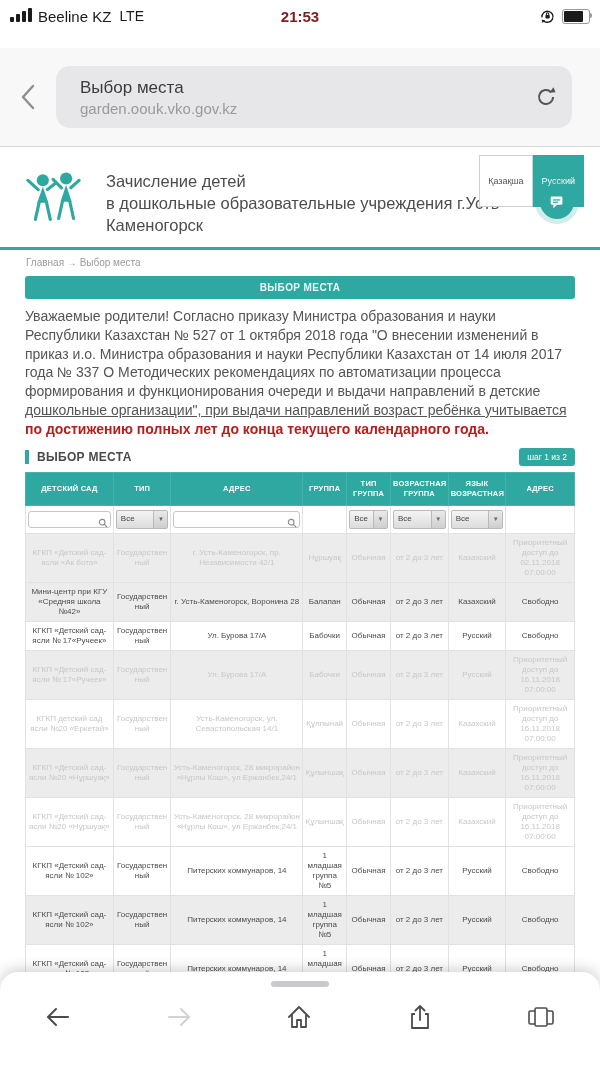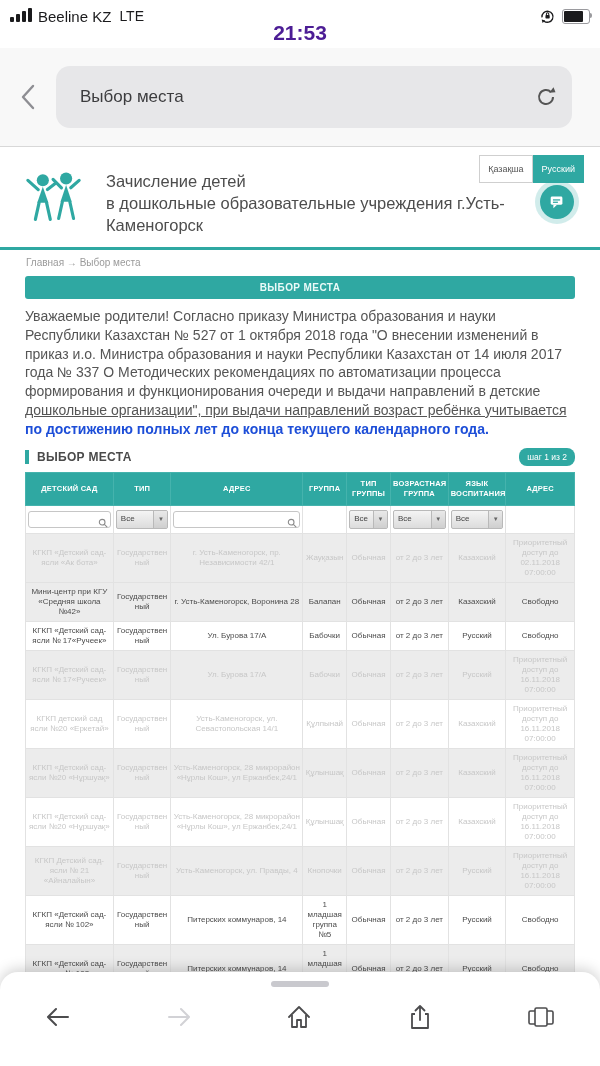--- a/index.html
+++ b/index.html
@@ -8,21 +8,21 @@
   .screen{position:relative;width:600px;height:1066px;overflow:hidden;background:#fff;}
 
   
   .status-bar{height:32px;background:#fff;display:flex;align-items:flex-start;padding:8px 10px;position:relative;}
   .sig{display:flex;align-items:flex-end;gap:2px;margin-right:6px;}
   .sig i{display:block;width:4px;background:#1b1b1d;border-radius:1px;}
   .sig i:nth-child(1){height:5px;}.sig i:nth-child(2){height:8px;}
   .sig i:nth-child(3){height:11px;}.sig i:nth-child(4){height:14px;}
   .carrier{font-size:15px;color:#1b1b1d;margin-right:8px;}
   .network{font-size:14px;color:#1b1b1d;}
-  .sb-time{position:absolute;left:0;right:0;text-align:center;font-size:21px;font-weight:bold;color:#4c1d95;margin-top:13px;}
+  .sb-time{position:absolute;left:0;right:0;text-align:center;font-size:15px;font-weight:bold;color:#7f1d1d;}
   .sb-right{margin-left:auto;display:flex;align-items:center;gap:6px;z-index:2;}
   .battery{position:relative;width:26px;height:13px;border:1px solid #9a9a9e;border-radius:3px;}
   .battery .fill{position:absolute;left:1px;top:1px;bottom:1px;width:19px;background:#1b1b1d;border-radius:1px;}
   .battery .tip{position:absolute;right:-3px;top:3px;width:2px;height:5px;background:#9a9a9e;border-radius:0 2px 2px 0;}
 
   
   .browser-bar{height:98px;background:#f8f8f8;border-bottom:1px solid #d8d8d8;display:flex;align-items:center;}
   .nav-back{width:56px;display:flex;justify-content:center;align-items:center;}
   .url-pill{flex:1;margin-right:28px;background:#e7e7e9;border-radius:14px;height:62px;
             display:flex;align-items:center;padding:0 14px 0 24px;}
@@ -30,44 +30,44 @@
   .url-title{font-size:17px;color:#3c3c3e;}
   .url-host{font-size:15px;color:#9a9a9e;margin-top:2px;}
 
   
   .page{background:#fff;}
   .site-header{position:relative;padding:10px 14px 8px 26px;min-height:82px;}
   .server-badge{position:absolute;left:50%;transform:translateX(-50%);top:8px;
                 background:#f9e7a3;color:#6e5a17;font-weight:bold;font-size:9px;
                 padding:3px 8px;white-space:nowrap;}
   .lang-box{position:absolute;right:16px;top:8px;display:flex;}
-  .lang-btn{font-size:9px;padding:8px 8px;border:1px solid #cfcfcf;background:#fff;color:#555;}
+  .lang-btn{font-size:9px;padding:20px 8px;border:1px solid #cfcfcf;background:#fff;color:#555;}
   .lang-btn.active{background:#2fa8a2;border-color:#2fa8a2;color:#fff;}
   .logo-row{display:flex;align-items:flex-start;margin-top:14px;gap:12px;}
   .site-title{margin-left:12px;font-size:16.5px;color:#4d4d4d;line-height:1.32;max-width:420px;}
   .chat-fab{position:absolute;right:26px;top:38px;width:34px;height:34px;border-radius:50%;
             background:#2fa8a2;display:flex;align-items:center;justify-content:center;
             box-shadow:0 0 0 5px rgba(47,168,162,0.22);}
   .teal-rule{height:3px;background:#2fa8a2;}
 
   
   .breadcrumb{padding:7px 0 6px 26px;font-size:10px;color:#9a9a9a;}
   .banner{margin:2px 25px 8px 25px;background:#2fa8a2;border-radius:3px;height:23px;
           display:flex;align-items:center;justify-content:center;}
   .banner span{color:#eafaf8;font-size:10px;font-weight:bold;letter-spacing:.4px;}
 
   
   .intro{margin:4px 25px 10px 25px;font-size:14px;line-height:1.34;color:#555;}
   .intro .u{text-decoration:underline;}
-  .intro .b{font-weight:bold;color:#1d4ed8;}
+  .intro .b{font-weight:bold;color:#b91c1c;}
 
   
   .section-head{margin:10px 25px 6px 25px;display:flex;align-items:center;}
   .section-title{border-left:4px solid #2fa8a2;padding-left:8px;font-size:12px;font-weight:bold;color:#4a4a4a;letter-spacing:.3px;}
-  .step-badge{margin-left:auto;background:#2fa8a2;color:#fff;font-size:8.5px;padding:4px 8px;border-radius:8px;}
+  .step-badge{margin-left:auto;background:#2fa8a2;color:#fff;font-size:8.5px;padding:4px 8px;border-radius:3px;}
 
   
   table.places{width:550px;margin:0 25px;border-collapse:collapse;table-layout:fixed;}
   table.places th{background:#2fa8a2;color:#fff;font-size:7.5px;font-weight:bold;
                   padding:6px 2px;text-align:center;line-height:1.3;border:1px solid #45b3ad;letter-spacing:.2px;}
   table.places td{border:1px solid #e2e2e2;text-align:center;vertical-align:middle;
                   font-size:8px;line-height:1.25;padding:4px 2px;word-wrap:break-word;}
   .row-gray td{background:#ececec;}
   .row-white td{background:#fff;}
   .row-disabled td{color:#c7c7c7;}
@@ -120,20 +120,21 @@
 
   <div class="browser-bar">
     <span class="nav-back">
       <svg width="16" height="28" viewBox="0 0 16 28">
         <polyline points="13,3 3,14 13,25" fill="none" stroke="#8e8e93" stroke-width="2.4" stroke-linecap="round" stroke-linejoin="round"></polyline>
       </svg>
     </span>
     <div class="url-pill">
       <div class="url-texts">
         <div class="url-title">Выбор места</div>
+        <div class="url-host">garden.oouk.vko.gov.kz</div>
       </div>
       <svg width="24" height="24" viewBox="0 0 24 24">
         <path d="M19 12a7 7 0 1 1-2-4.9" fill="none" stroke="#555" stroke-width="2"></path>
         <polygon points="15.2,7.8 21.5,7.2 19.5,2.2" fill="#555"></polygon>
       </svg>
     </div>
   </div>
 
   <div class="page">
 
@@ -197,23 +198,23 @@
           <col style="width:10.5%">
           <col style="width:10.5%">
           <col style="width:12.5%">
       </colgroup>
       <thead>
         <tr>
           <th>ДЕТСКИЙ САД</th>
           <th>ТИП</th>
           <th>АДРЕС</th>
           <th>ГРУППА</th>
-          <th>ТИП ГРУППЫ</th>
+          <th>ТИП ГРУППА</th>
           <th>ВОЗРАСТНАЯ ГРУППА</th>
-          <th>ЯЗЫК ВОСПИТАНИЯ</th>
+          <th>ЯЗЫК ВОЗРАСТНАЯ</th>
           <th>АДРЕС</th>
         </tr>
         <tr class="filter-row">
           <td>
             <span class="flt-wrap"><input class="flt-input" style="">
               <svg class="flt-mag" width="10" height="10" viewBox="0 0 12 12">
                 <circle cx="5" cy="5" r="3.4" fill="none" stroke="#8a8a8a" stroke-width="1.3"></circle>
                 <line x1="7.6" y1="7.6" x2="11" y2="11" stroke="#8a8a8a" stroke-width="1.3"></line>
               </svg></span>
           </td>
@@ -250,21 +251,21 @@
             </span>
           </td>
           <td></td>
         </tr>
       </thead>
       <tbody>
           <tr class="row-gray row-disabled">
     <td>КГКП «Детский сад-ясли «Ак бота»</td>
     <td>Государственный</td>
     <td>г. Усть-Каменогорск, пр. Независимости 42/1</td>
-    <td>Жауқазын</td>
+    <td>Нұршуақ</td>
     <td>Обычная</td>
     <td>от 2 до 3 лет</td>
     <td>Казахский</td>
     <td>Приоритетный доступ до 02.11.2018 07:00:00</td>
   </tr>
           <tr class="row-gray row-active">
     <td>Мини-центр при КГУ «Средняя школа №42»</td>
     <td>Государственный</td>
     <td>г. Усть-Каменогорск, Воронина 28</td>
     <td>Балапан</td>
@@ -314,30 +315,20 @@
     <td>Приоритетный доступ до 16.11.2018 07:00:00</td>
   </tr>
           <tr class="row-white row-disabled">
     <td>КГКП «Детский сад-ясли №20 «Нұршуақ»</td>
     <td>Государственный</td>
     <td>Усть-Каменогорск, 28 микрорайон «Нұрлы Кош», ул Ержанбек,24/1</td>
     <td>Құлыншақ</td>
     <td>Обычная</td>
     <td>от 2 до 3 лет</td>
     <td>Казахский</td>
-    <td>Приоритетный доступ до 16.11.2018 07:00:00</td>
-  </tr>
-          <tr class="row-gray row-disabled">
-    <td>КГКП Детский сад-ясли № 21 «Айналайын»</td>
-    <td>Государственный</td>
-    <td>Усть-Каменогорск, ул. Правды, 4</td>
-    <td>Кнопочки</td>
-    <td>Обычная</td>
-    <td>от 2 до 3 лет</td>
-    <td>Русский</td>
     <td>Приоритетный доступ до 16.11.2018 07:00:00</td>
   </tr>
           <tr class="row-white row-active">
     <td>КГКП «Детский сад-ясли № 102»</td>
     <td>Государственный</td>
     <td>Питерских коммунаров, 14</td>
     <td>1 младшая группа №5</td>
     <td>Обычная</td>
     <td>от 2 до 3 лет</td>
     <td>Русский</td>

